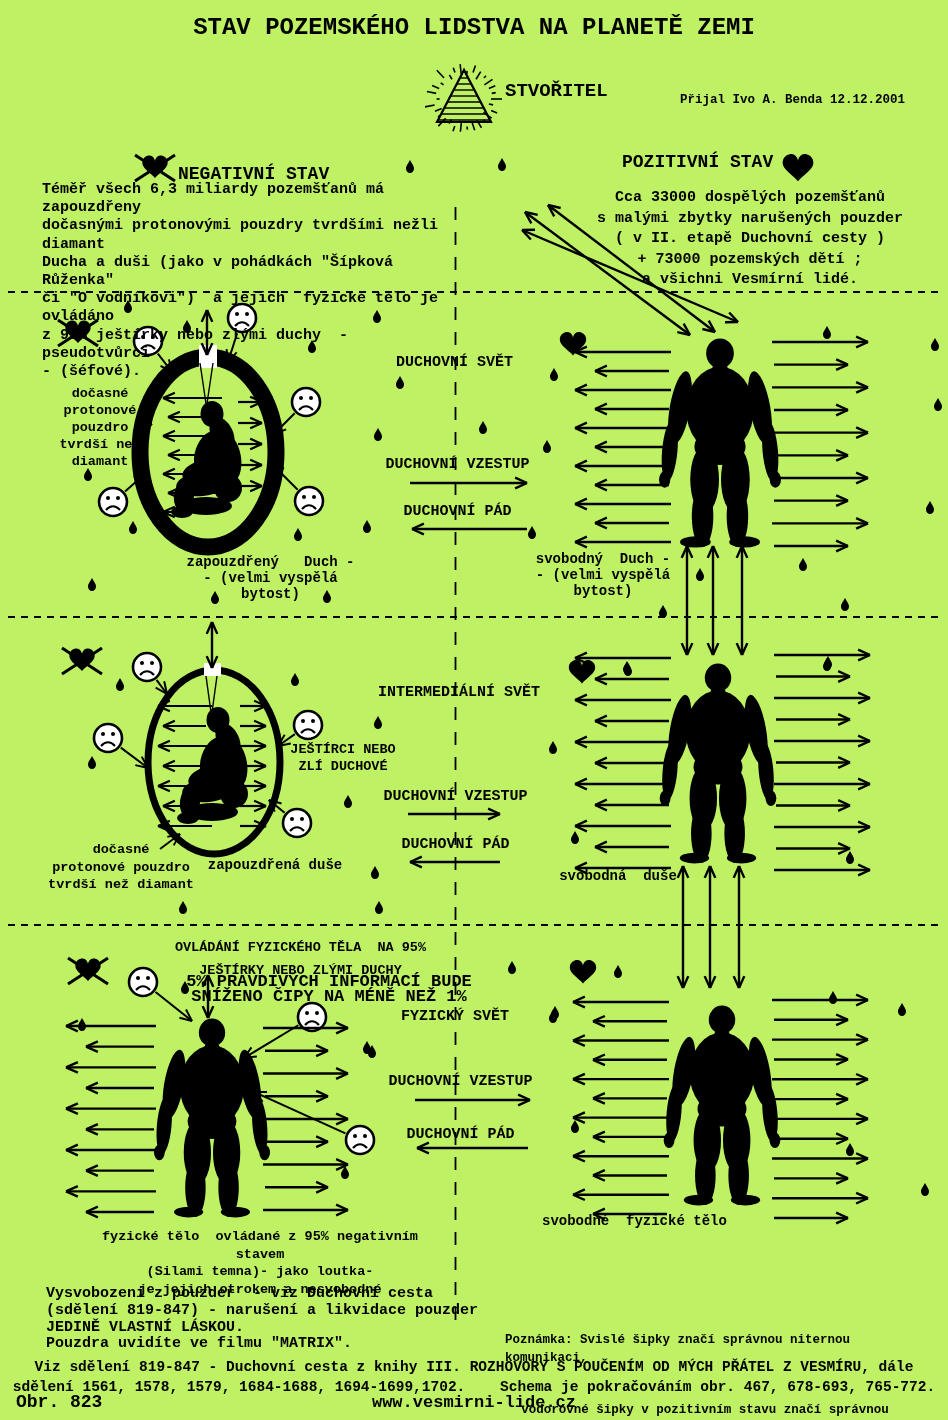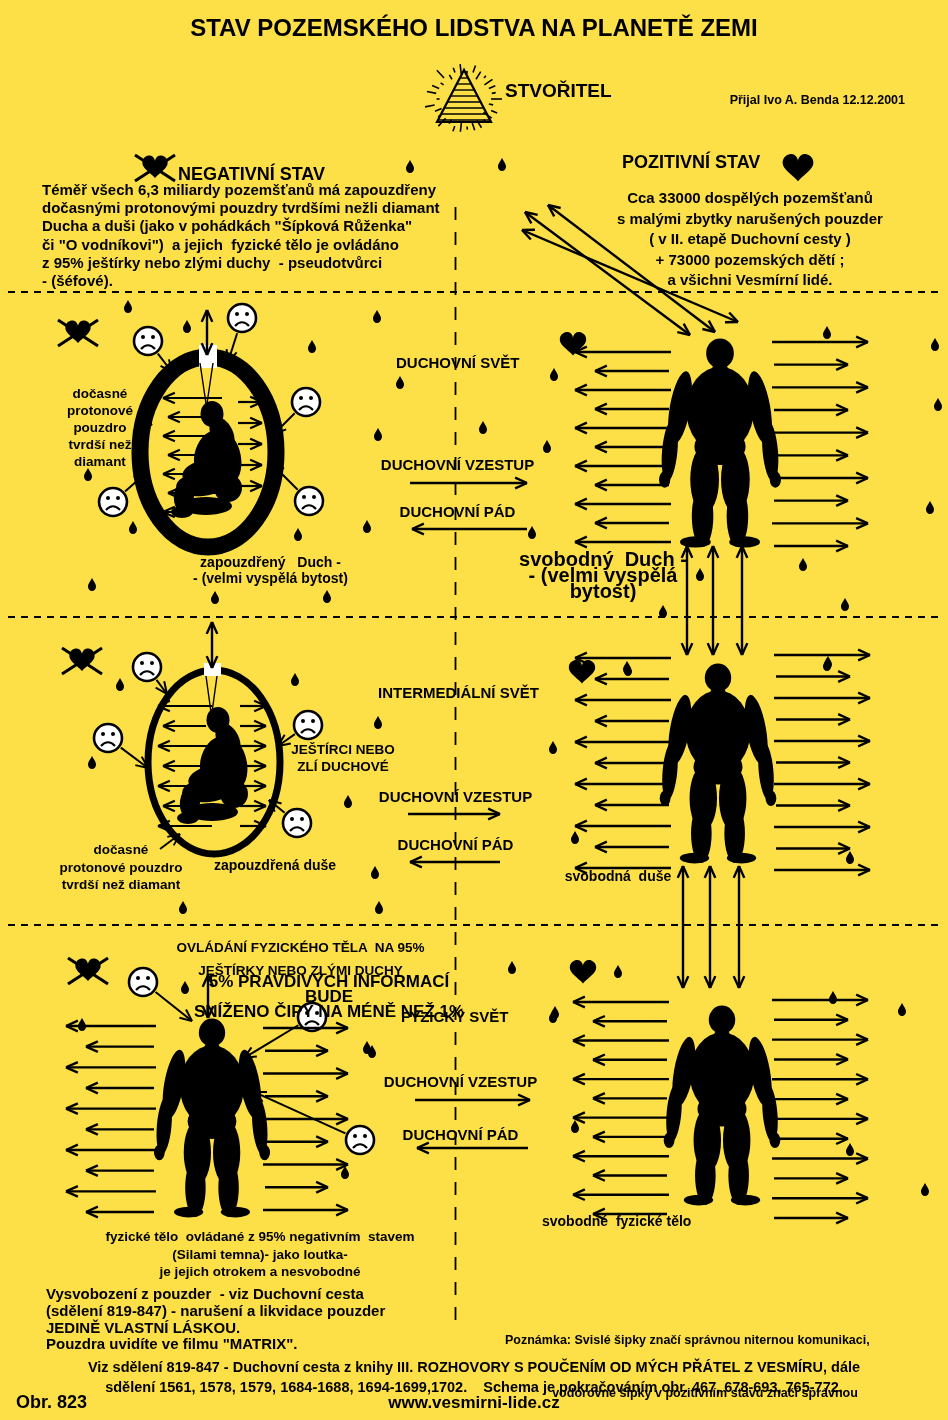--- a/index.html
+++ b/index.html
@@ -1,17 +1,17 @@
 <!DOCTYPE html>
 <html><head>
 <meta charset="utf-8">
 <style>
   html,body{margin:0;padding:0;background:#fff;}
-  #page{position:relative;width:948px;height:1420px;background:#fde047;overflow:hidden;
-        font-family:Liberation Sans, sans-serif;color:#000;}
+  #page{position:relative;width:948px;height:1420px;background:#bef264;overflow:hidden;
+        font-family:Liberation Mono, monospace;color:#000;}
   #gfx{position:absolute;left:0;top:0;width:948px;height:1420px;}
   .lbl{position:absolute;font-weight:bold;white-space:pre-wrap;line-height:1.2;}
   .ctr{text-align:center;}
 </style>
 </head>
 <body>
 
 <div id="page">
   <svg id="gfx" viewBox="0 0 948 1420">
       <line x1="8" y1="292" x2="940" y2="292" stroke="#000" stroke-width="1.8" stroke-dasharray="7 6"></line>
@@ -805,21 +805,21 @@
   <div class="lbl" style="left:396px;top:354px;font-size:15px;">DUCHOVNÍ SVĚT</div>
   <div class="lbl ctr" style="left:380px;top:456px;width:155px;font-size:15px;">DUCHOVNÍ VZESTUP</div>
   <div class="lbl ctr" style="left:395px;top:503px;width:125px;font-size:15px;">DUCHOVNÍ PÁD</div>
   <div class="lbl ctr" style="left:50px;top:385px;width:100px;font-size:13.5px;line-height:17px;">dočasné
 protonové
 pouzdro
 tvrdší než
 diamant</div>
   <div class="lbl ctr" style="left:178px;top:554px;width:185px;font-size:14px;line-height:16px;">zapouzdřený   Duch -
 - (velmi vyspělá bytost)</div>
-  <div class="lbl ctr" style="left:518px;top:551px;width:170px;font-size:20px;line-height:16px;text-align:center;">svobodný  Duch -
+  <div class="lbl ctr" style="left:518px;top:551px;width:170px;font-size:14px;line-height:16px;text-align:center;">svobodný  Duch -
 - (velmi vyspělá bytost)</div>
 
   <div class="lbl" style="left:378px;top:684px;font-size:15px;">INTERMEDIÁLNÍ SVĚT</div>
   <div class="lbl ctr" style="left:378px;top:788px;width:155px;font-size:15px;">DUCHOVNÍ VZESTUP</div>
   <div class="lbl ctr" style="left:393px;top:836px;width:125px;font-size:15px;">DUCHOVNÍ PÁD</div>
   <div class="lbl ctr" style="left:272px;top:741px;width:142px;font-size:13.5px;line-height:17px;">JEŠTÍRCI NEBO
 ZLÍ DUCHOVÉ</div>
   <div class="lbl ctr" style="left:45px;top:841px;width:152px;font-size:13.5px;line-height:17.5px;">dočasné
 protonové pouzdro
 tvrdší než diamant</div>

